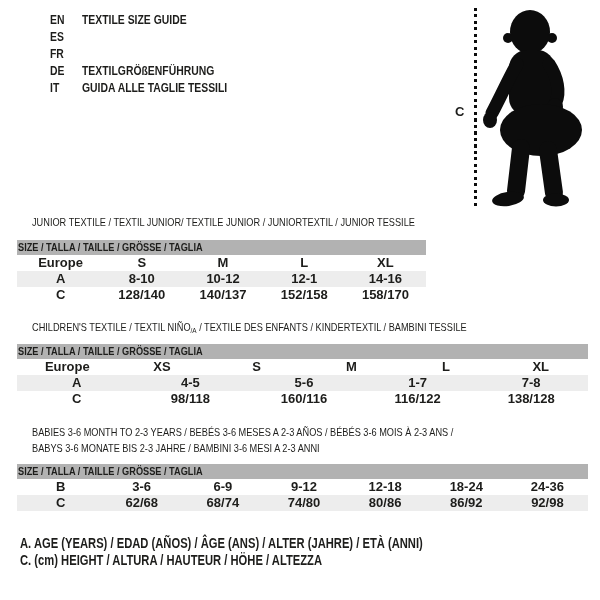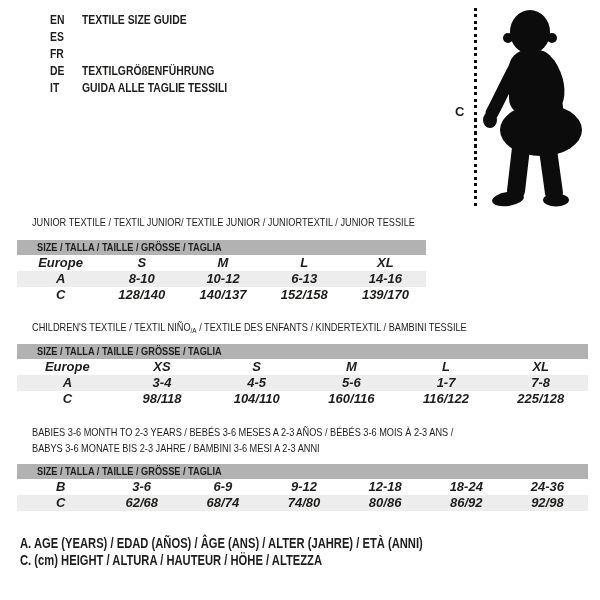--- a/index.html
+++ b/index.html
@@ -34,25 +34,25 @@
   #t2-title { top:320px; }
   #t3-title { top:424px; line-height:16px; }
   .sub { font-size:8px; vertical-align:-2px; }
 
   
   .size-table { position:absolute; left:17px; }
   #t1 { top:240px; width:409px; }
   #t2 { top:344px; width:571px; }
   #t3 { top:464px; width:571px; }
   .band {
-    height:15px; line-height:15px; padding-left:20px;
+    height:15px; line-height:15px; padding-left:1px;
     background:var(--band-bg,#b2b2b2);
     font-size:11.5px; font-weight:bold;
   }
-  .trow { display:flex; height:16px; line-height:16px; font-size:13px; font-weight:bold;font-style:italic; }
+  .trow { display:flex; height:16px; line-height:16px; font-size:13px; font-weight:bold; }
   .size-table > .trow:nth-child(3) { background:var(--stripe-bg,#ededed); }
   .trow .label { flex:0 0 55px; width:55px; padding-left:3px; box-sizing:border-box; text-align:left; }
   .trow .cell { flex:1; text-align:center; }
 
   
   .notes { position:absolute; left:20px; top:535px; font-size:14px; font-weight:bold; line-height:17px; }
   .note-line { display:block; }
 </style>
 </head>
 <body>
@@ -109,60 +109,58 @@
       <div class="cell label"><span>Europe</span></div>
       <div class="cell"><span>S</span></div>
       <div class="cell"><span>M</span></div>
       <div class="cell"><span>L</span></div>
       <div class="cell"><span>XL</span></div>
     </div>
     <div class="trow">
       <div class="cell label"><span>A</span></div>
       <div class="cell"><span>8-10</span></div>
       <div class="cell"><span>10-12</span></div>
-      <div class="cell"><span>6-13</span></div>
+      <div class="cell"><span>12-1</span></div>
       <div class="cell"><span>14-16</span></div>
     </div>
     <div class="trow">
       <div class="cell label"><span>C</span></div>
       <div class="cell"><span>128/140</span></div>
       <div class="cell"><span>140/137</span></div>
       <div class="cell"><span>152/158</span></div>
-      <div class="cell"><span>139/170</span></div>
+      <div class="cell"><span>158/170</span></div>
     </div>
   </div>
 
   <div class="tbl-title" id="t2-title">
     <span class="cz-l"><span>CHILDREN'S TEXTILE / TEXTIL NIÑO</span><span class="sub">/A</span><span> / TEXTILE DES ENFANTS / KINDERTEXTIL / BAMBINI TESSILE</span></span>
   </div>
   <div class="size-table" id="t2">
     <div class="band"><span class="cz-l">SIZE / TALLA / TAILLE / GRÖSSE / TAGLIA</span></div>
     <div class="trow">
       <div class="cell label"><span>Europe</span></div>
       <div class="cell"><span>XS</span></div>
       <div class="cell"><span>S</span></div>
       <div class="cell"><span>M</span></div>
       <div class="cell"><span>L</span></div>
       <div class="cell"><span>XL</span></div>
     </div>
     <div class="trow">
       <div class="cell label"><span>A</span></div>
-      <div class="cell"><span>3-4</span></div>
       <div class="cell"><span>4-5</span></div>
       <div class="cell"><span>5-6</span></div>
       <div class="cell"><span>1-7</span></div>
       <div class="cell"><span>7-8</span></div>
     </div>
     <div class="trow">
       <div class="cell label"><span>C</span></div>
       <div class="cell"><span>98/118</span></div>
-      <div class="cell"><span>104/110</span></div>
       <div class="cell"><span>160/116</span></div>
       <div class="cell"><span>116/122</span></div>
-      <div class="cell"><span>225/128</span></div>
+      <div class="cell"><span>138/128</span></div>
     </div>
   </div>
 
   <div class="tbl-title" id="t3-title">
     <span class="cz-l">BABIES 3-6 MONTH TO 2-3 YEARS / BEBÉS 3-6 MESES A 2-3 AÑOS / BÉBÉS 3-6 MOIS À 2-3 ANS /</span><br>
     <span class="cz-l">BABYS 3-6 MONATE BIS 2-3 JAHRE / BAMBINI 3-6 MESI A 2-3 ANNI</span>
   </div>
   <div class="size-table" id="t3">
     <div class="band"><span class="cz-l">SIZE / TALLA / TAILLE / GRÖSSE / TAGLIA</span></div>
     <div class="trow">

